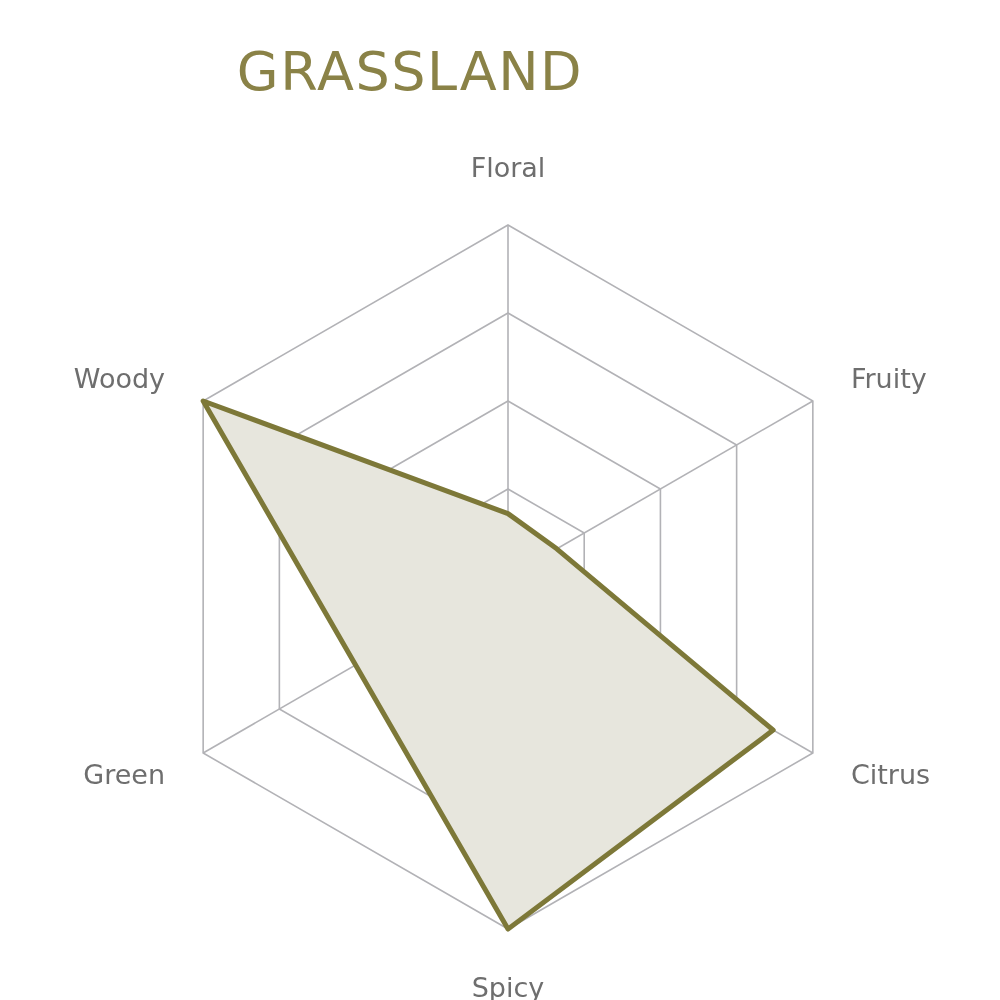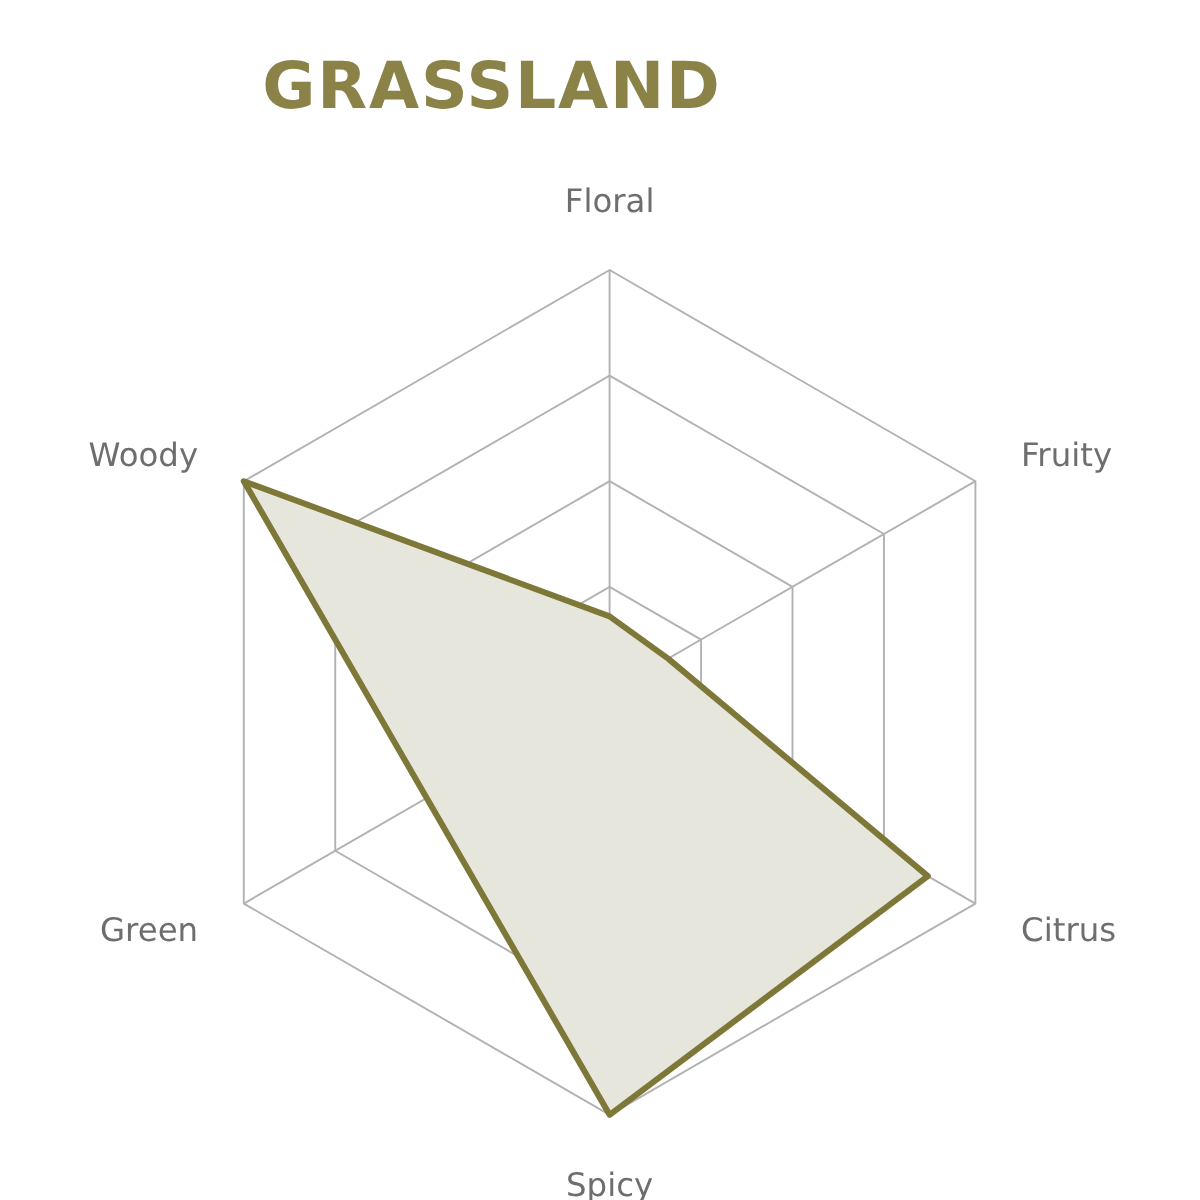--- a/index.html
+++ b/index.html
@@ -22,21 +22,21 @@
     height: 1000px;
   }
   .chart-title {
     position: absolute;
     left: 0;
     top: 44px;
     width: 820px;
     text-align: center;
     font-family: "DejaVu Sans", sans-serif;
     font-size: 54px;
-    font-weight: 700;
+    font-weight: 400;
     letter-spacing: 1.5px;
     color: #8a8247;
     line-height: 1.05;
     user-select: none;
   }
   svg.radar {
     position: absolute;
     left: 0;
     top: 0;
     width: 1000px;

